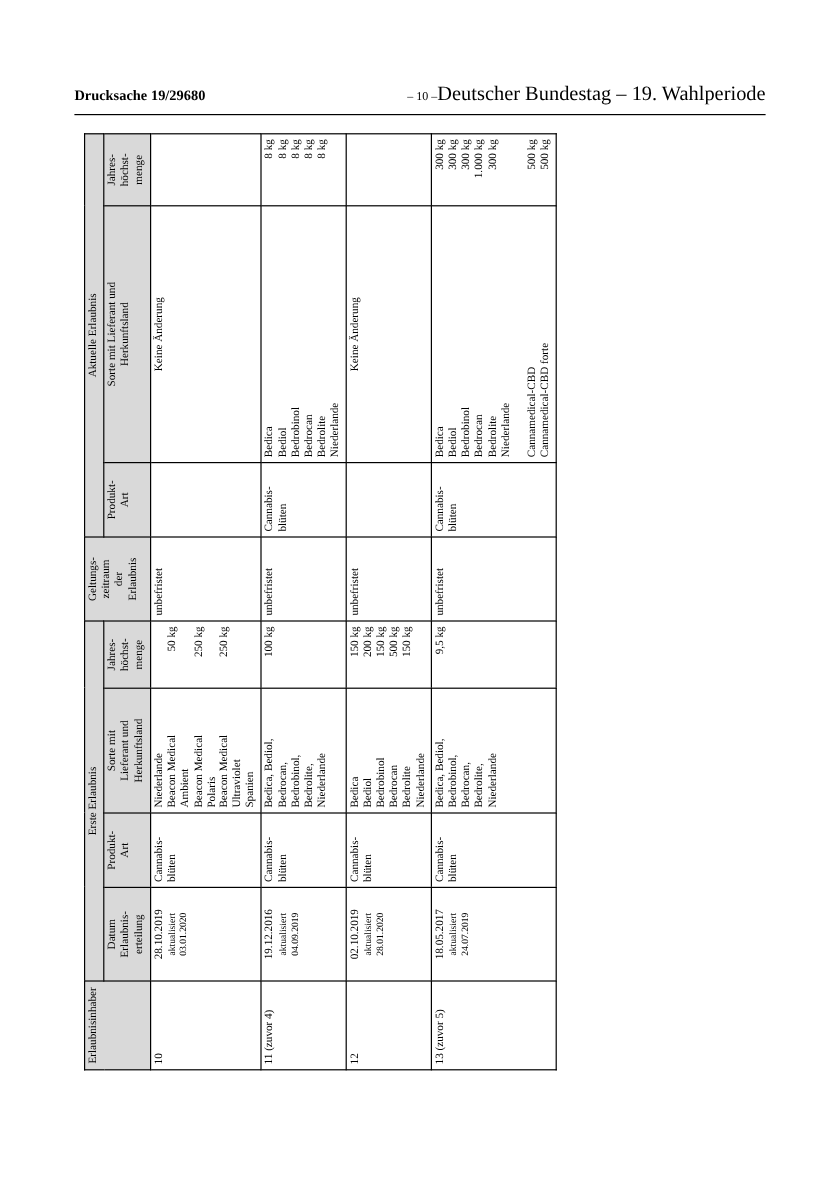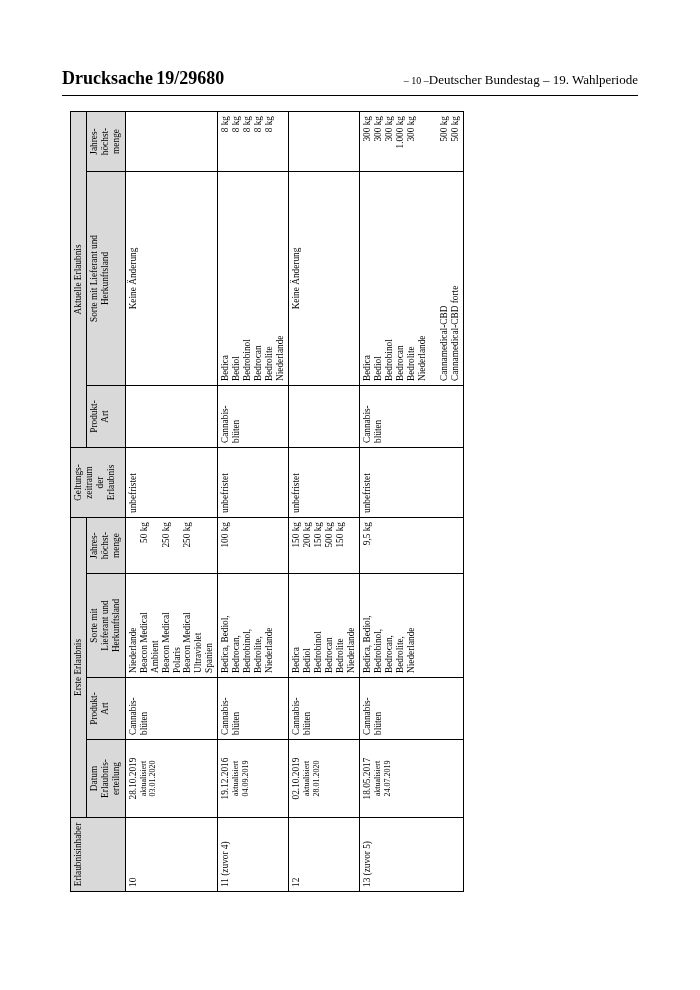--- a/index.html
+++ b/index.html
@@ -25,31 +25,31 @@
     height: 22px;
     display: flex;
     align-items: baseline;
     font-size: 12.5px;
   }
   .hdr-left {
     white-space: nowrap;
   }
   .hdr-left .bold {
     font-weight: bold;
-    font-size: 18px;
+    font-size: 12px;
   }
   .hdr-center {
     flex: 1;
     text-align: right;
     font-size: 10px;
     margin-left: -40px;
   }
   .hdr-right {
     white-space: nowrap;
-    font-size: 13px;
+    font-size: 17px;
     text-align: center;
   }
   .header-rule {
     position: absolute;
     top: 95px;
     left: 62px;
     width: 576px;
     height: 1px;
     background: #000;
   }

